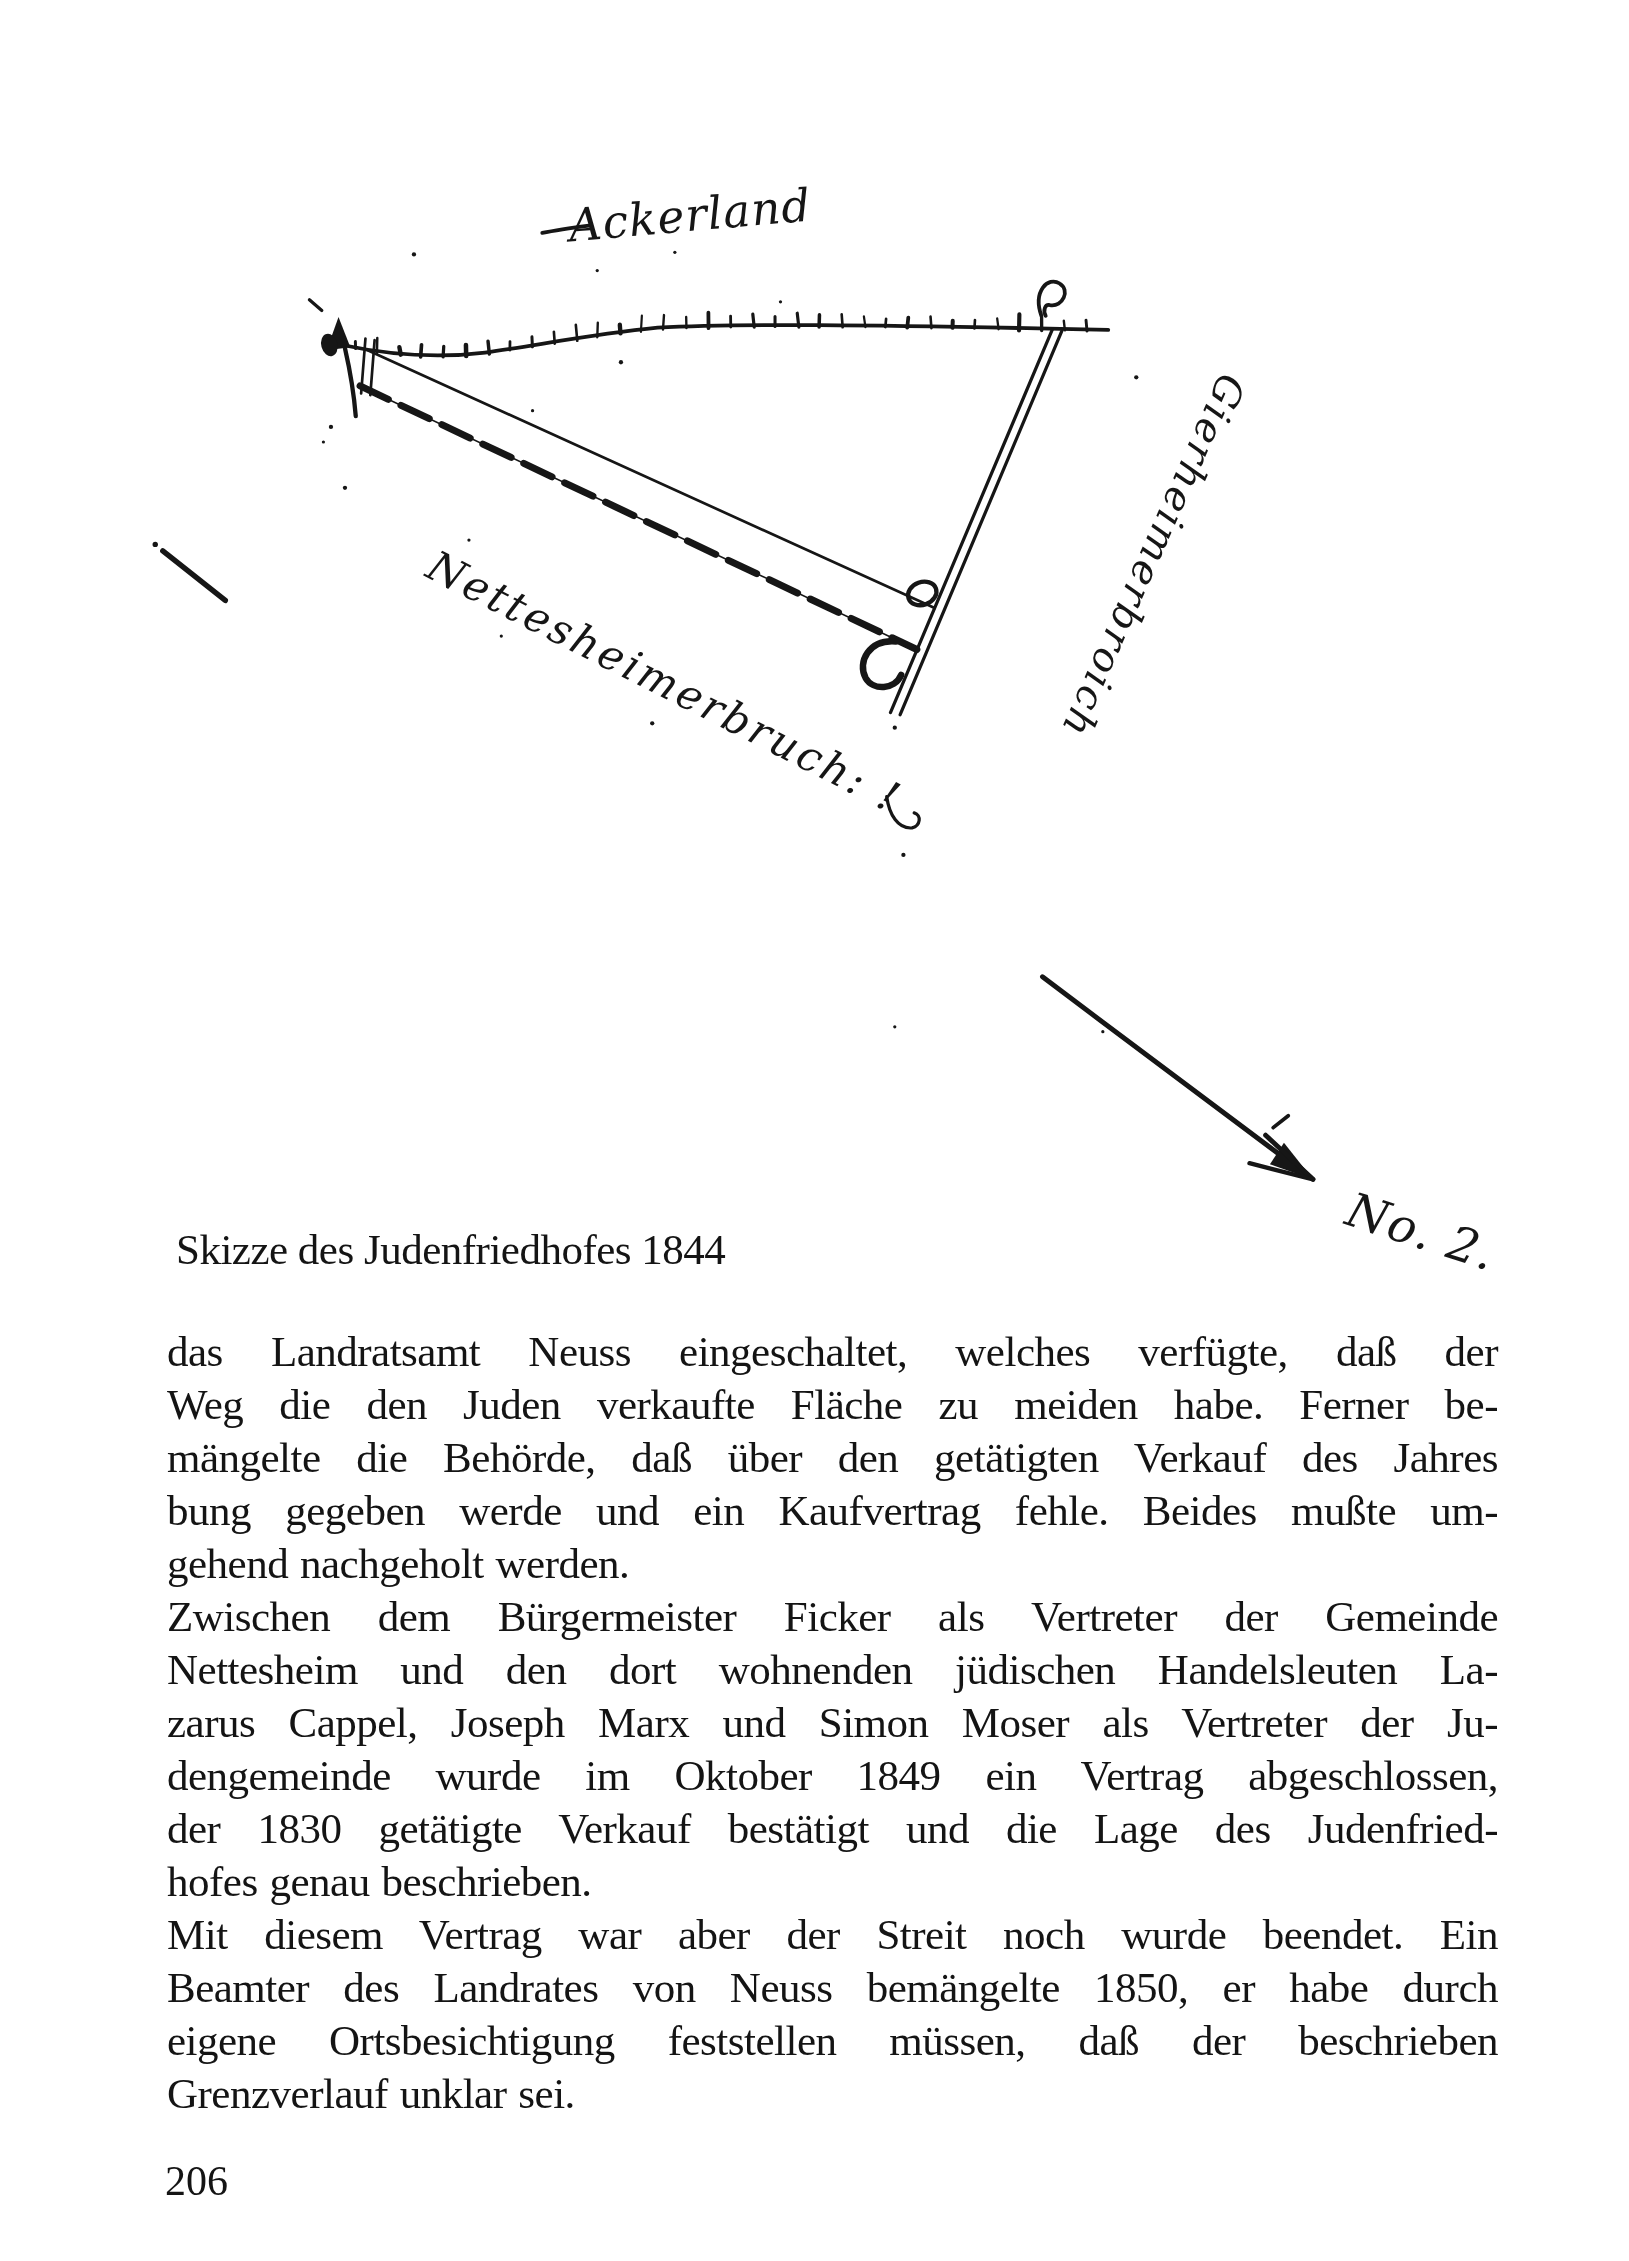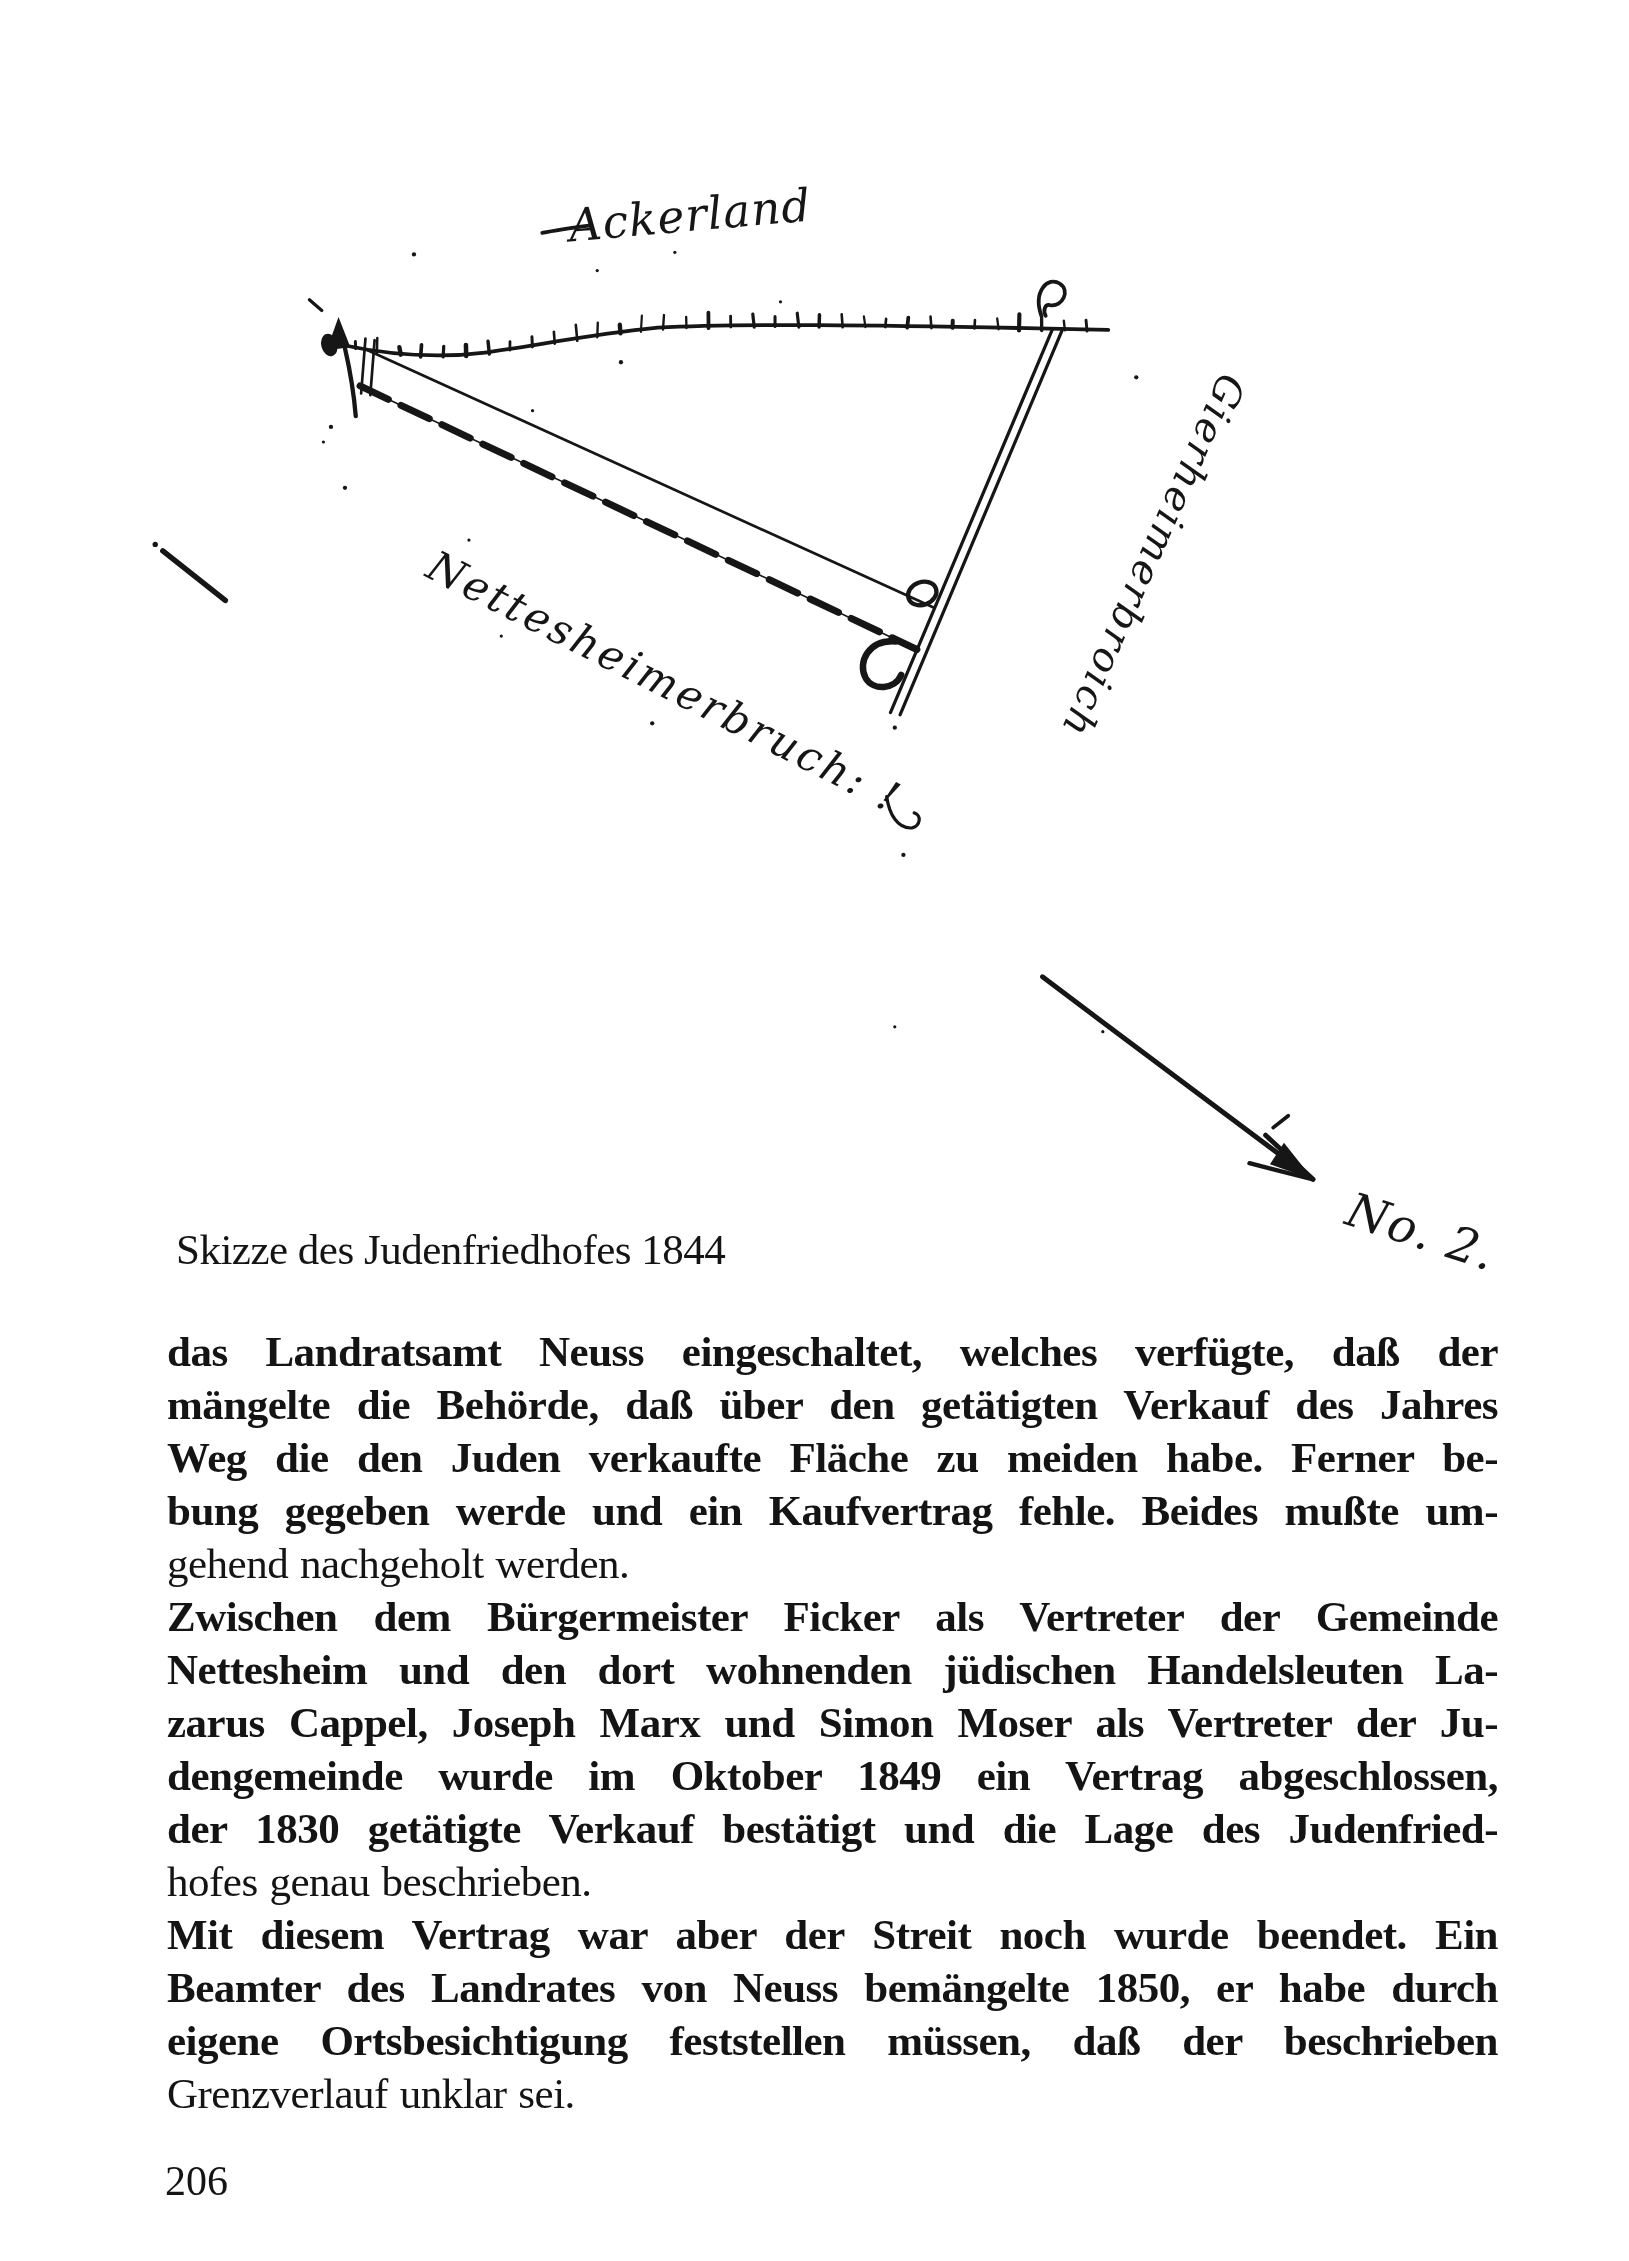--- a/index.html
+++ b/index.html
@@ -25,21 +25,21 @@
   .caption{
     position:absolute;left:176px;top:1224px;width:1331px;
     font-size:43px;line-height:52px;letter-spacing:-0.5px;
     white-space:nowrap;
   }
   .bodytext{
     position:absolute;left:167px;top:1325px;width:1331px;
     font-size:43px;line-height:53px;letter-spacing:-0.5px;word-spacing:1.6px;
   }
   .bodytext .line{text-align:justify;}
-  .bodytext .line.j{text-align-last:justify;font-weight:bold;}
+  .bodytext .line.j{text-align-last:justify;}
   .pageno{
     position:absolute;left:165px;top:2157px;
     font-size:42px;line-height:49px;
   }
 </style>
 </head>
 <body>
 
 <div id="page">
 
@@ -148,22 +148,22 @@
       <circle class="ink-fill" cx="2046" cy="1914" r="3"></circle>
       <circle class="ink-fill" cx="640" cy="905" r="4"></circle>
       <circle class="ink-fill" cx="1660" cy="1905" r="3"></circle>
     </g>
   </svg>
 
   <div class="caption">Skizze des Judenfriedhofes 1844</div>
 
   <div class="bodytext">
       <div class="line j">das Landratsamt Neuss eingeschaltet, welches verfügte, daß der</div>
+      <div class="line j">Weg die den Juden verkaufte Fläche zu meiden habe. Ferner be-</div>
       <div class="line j">mängelte die Behörde, daß über den getätigten Verkauf des Jahres</div>
-      <div class="line j">Weg die den Juden verkaufte Fläche zu meiden habe. Ferner be-</div>
       <div class="line j">bung gegeben werde und ein Kaufvertrag fehle. Beides mußte um-</div>
       <div class="line">gehend nachgeholt werden.</div>
       <div class="line j">Zwischen dem Bürgermeister Ficker als Vertreter der Gemeinde</div>
       <div class="line j">Nettesheim und den dort wohnenden jüdischen Handelsleuten La-</div>
       <div class="line j">zarus Cappel, Joseph Marx und Simon Moser als Vertreter der Ju-</div>
       <div class="line j">dengemeinde wurde im Oktober 1849 ein Vertrag abgeschlossen,</div>
       <div class="line j">der 1830 getätigte Verkauf bestätigt und die Lage des Judenfried-</div>
       <div class="line">hofes genau beschrieben.</div>
       <div class="line j">Mit diesem Vertrag war aber der Streit noch wurde beendet. Ein</div>
       <div class="line j">Beamter des Landrates von Neuss bemängelte 1850, er habe durch</div>

